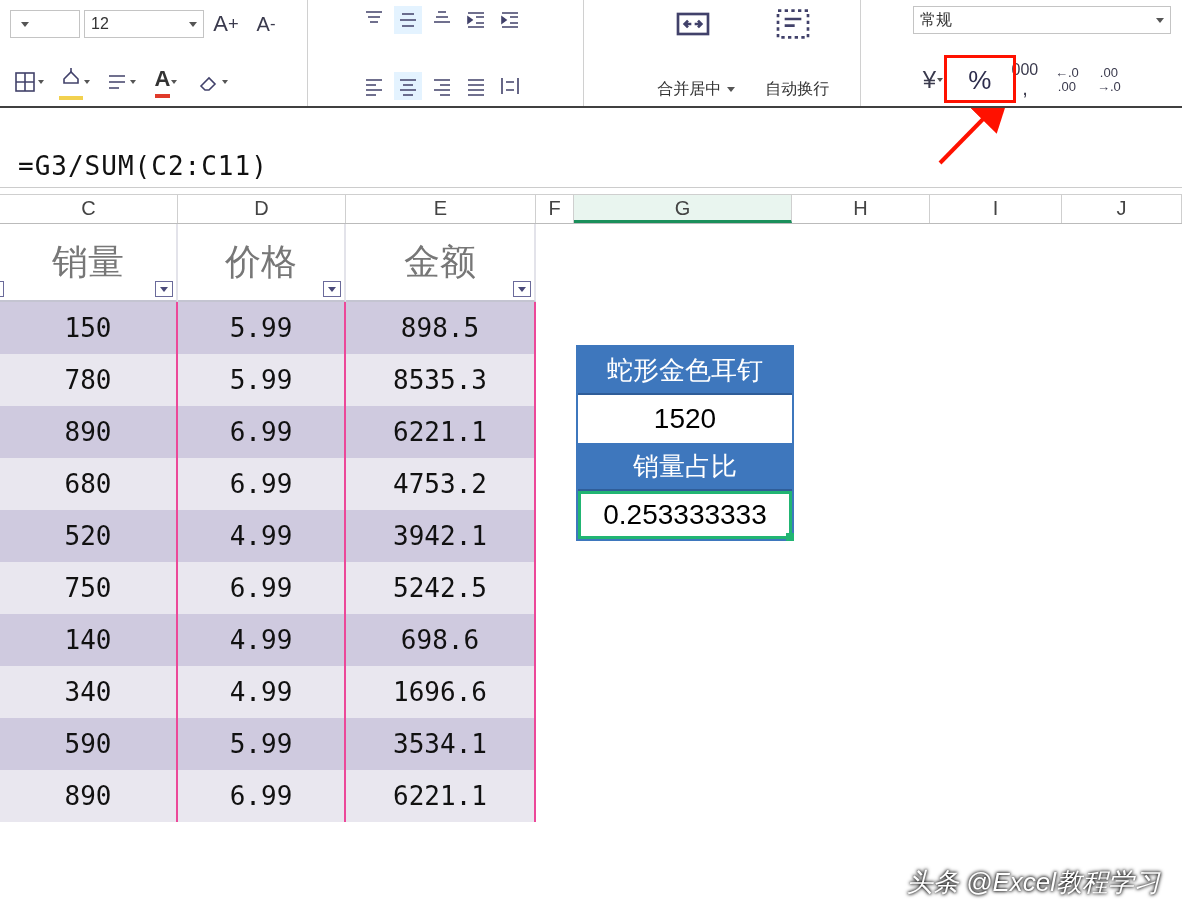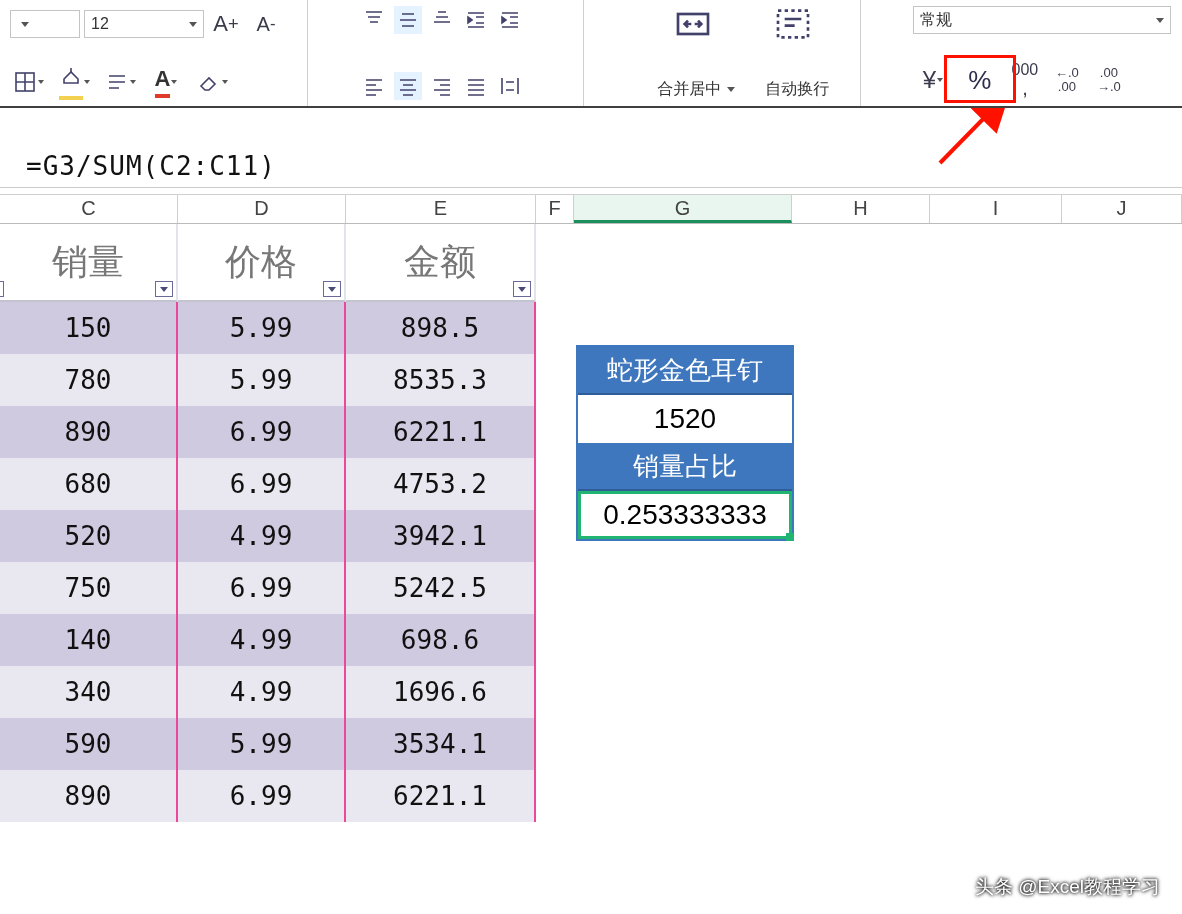--- a/index.html
+++ b/index.html
@@ -63,21 +63,21 @@
   .currency-btn { font-size:24px; width:40px; }
 
   .merge-label { font-size:16px; color:#333; display:flex; align-items:center; gap:2px; }
 
   
   .formula-bar {
     display:flex; align-items:center;
     height: 44px;
     margin-top: 36px;
     border-bottom:1px solid #ccc;
-    padding-left: 26px;
+    padding-left: 18px;
     font-family: "SimSun", monospace;
     font-size: 26px;
     letter-spacing: 1px;
     color:#111;
   }
 
   
   .col-headers {
     display:flex;
     height: 30px;
@@ -148,22 +148,23 @@
     content:""; position:absolute; right:-5px; bottom:-5px;
     width:8px; height:8px; background:#21b573;
   }
 
   
   .arrow-svg { position:absolute; top:108px; left:930px; width:80px; height:60px; pointer-events:none;}
 
   
   .watermark {
     position:absolute; bottom:14px; right:22px;
-    color:#fff; font-size:19px;
+    color:#fff; font-size:26px;
     text-shadow: 0 0 3px #000, 0 0 4px #000;
+    font-style: italic;
     text-align: center;
   }
 
   
   svg.ico { width:24px;height:24px; stroke:#41416a; stroke-width:1.6; fill:none; }
   svg.ico.big { width:40px; height:40px; }
 </style>
 </head>
 <body>
 

